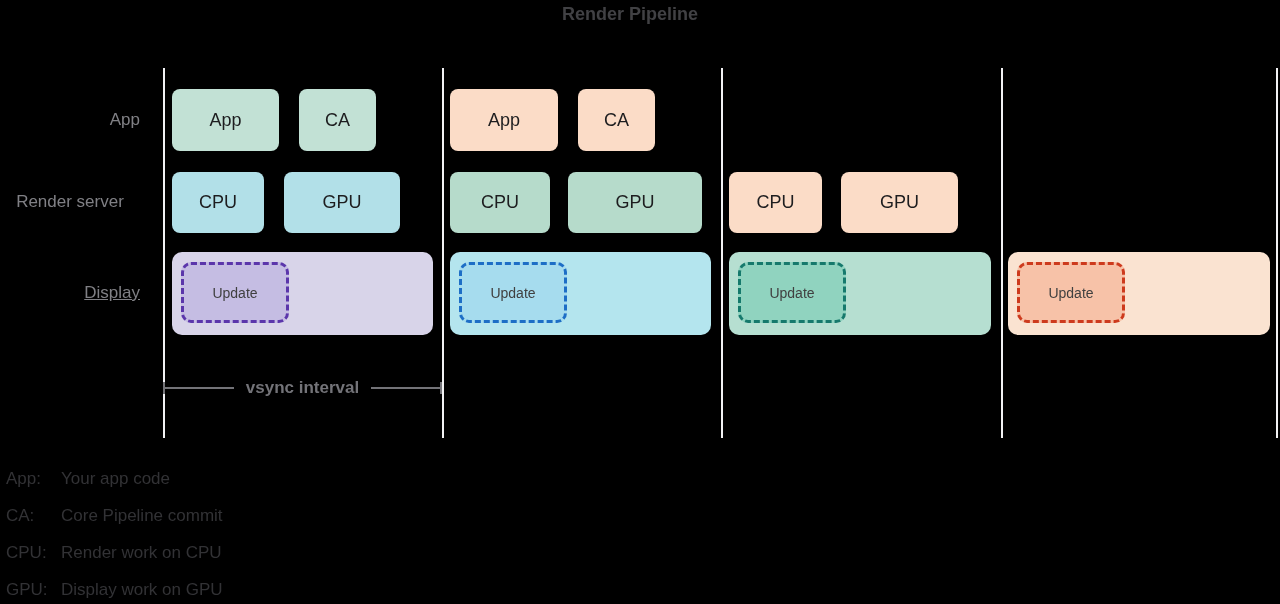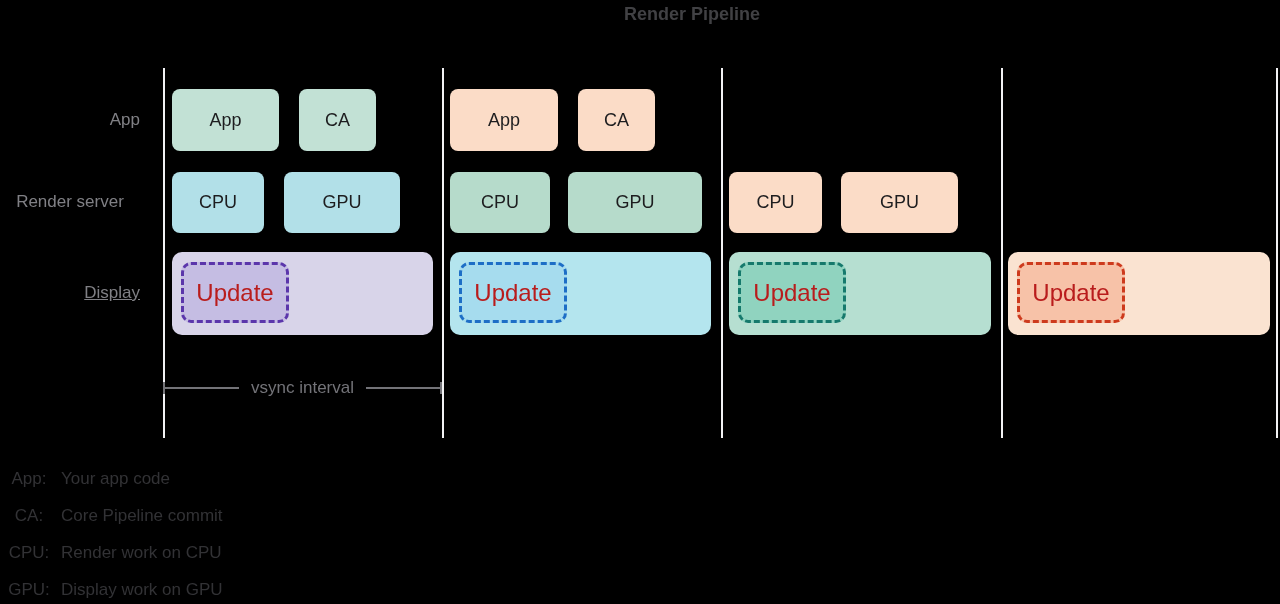--- a/index.html
+++ b/index.html
@@ -7,21 +7,21 @@
     position: relative;
     width: 1280px;
     height: 604px;
     background: #000;
     overflow: hidden;
     font-family: "Liberation Sans", sans-serif;
   }
   .title {
     position: absolute;
     top: 4px; left: 562px; width: 260px;
-    text-align: center;
+    text-align: left;
     font-size: 18px;
     font-weight: 700;
     color: #414144;
   }
   .row-label {
     position: absolute;
     left: 0; width: 140px;
     text-align: right;
     font-size: 17px;
     color: #808085;
@@ -52,49 +52,50 @@
   }
   .update-box {
     position: absolute;
     left: 9px; top: 10px;
     width: 102px; height: 55px;
     border-radius: 10px;
     border: 3px dashed;
     display: flex;
     align-items: center;
     justify-content: center;
-    font-size: 24px;
-    color: #b91c1c;
+    font-size: 14px;
+    color: #404040;
   }
   .vsync-measure {
     position: absolute;
     left: 163px; top: 380px; width: 279px; height: 16px;
     display: flex;
     align-items: center;
     color: #737378;
   }
   .vsync-measure .tick { width: 2px; height: 12px; background: #737378; }
   .vsync-measure .hline { flex: 1; height: 2px; background: #737378; }
   .vsync-measure .vsync-text {
     font-size: 17px;
     margin: 0 12px;
     white-space: nowrap;
+    font-weight: bold;
   }
   .legend {
     position: absolute;
     left: 6px; top: 460px;
     color: #323235;
     font-size: 17px;
   }
   .legend-row {
     display: flex;
     height: 37px;
     align-items: center;
   }
-  .legend-term { width: 46px; text-align: center; }
+  .legend-term { width: 46px; text-align: left; }
   .legend-def  { margin-left: 9px; }
 </style>
 </head>
 <body>
 
 <div id="stage">
 
   <div class="title">Render Pipeline</div>
 
   <div class="row-label" id="row-label-app">App</div>

